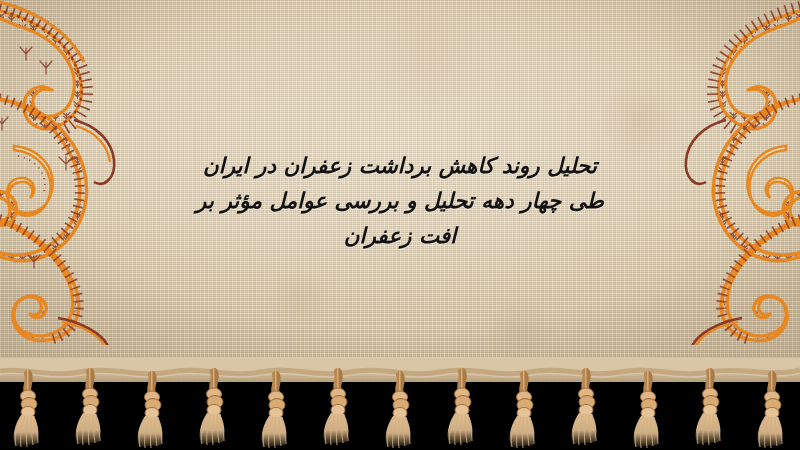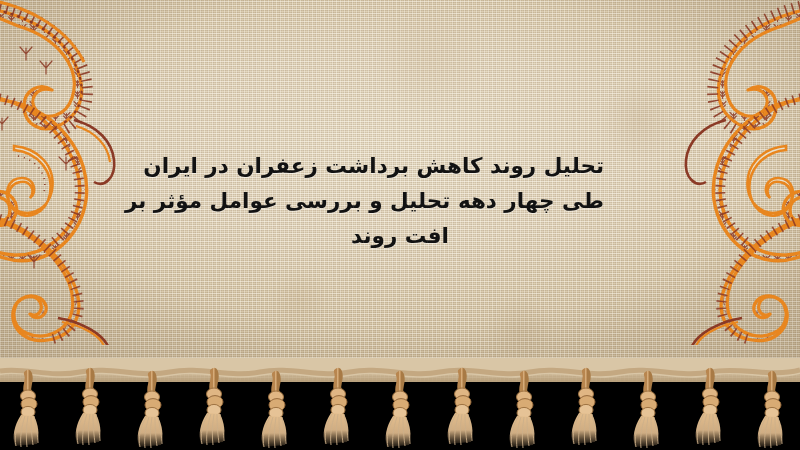--- a/index.html
+++ b/index.html
@@ -54,20 +54,21 @@
   .orn.right{right:-38px;transform:scaleX(-1);}
   .orn svg{display:block;width:100%;height:100%;}
 
   
   .title{
     position:absolute;left:196px;top:148px;width:408px;
     text-align:center;color:#121212;
     font-size:21.5px;font-weight:bold;line-height:35px;
     letter-spacing:0px;
     text-shadow:0 1px 0 rgba(255,255,255,.35);
+    font-style:italic;
   }
   .title .ln{display:block;white-space:nowrap;}
 
   
   .fringe{position:absolute;left:0;top:358px;width:800px;height:92px;}
   .fringe svg{display:block;width:800px;height:92px;}
   .blackfield{position:absolute;left:0;top:374px;width:800px;height:76px;background:#000;}
 </style>
 </head>
 <body>
@@ -199,21 +200,21 @@
         </g>
       </svg>
     </div>
 
     <div class="hem"></div>
   </div>
 
   <div class="title">
     <span class="ln">تحلیل روند کاهش برداشت زعفران در ایران</span>
     <span class="ln">طی چهار دهه تحلیل و بررسی عوامل مؤثر بر</span>
-    <span class="ln">افت روند</span>
+    <span class="ln">افت زعفران</span>
   </div>
 
   <div class="fringe">
     <svg viewBox="0 0 800 92" xmlns="http://www.w3.org/2000/svg">
       <defs>
         <linearGradient id="cord" x1="0" y1="0" x2="1" y2="0">
           <stop offset="0%" stop-color="#b8864f"></stop>
           <stop offset="35%" stop-color="#e8c495"></stop>
           <stop offset="70%" stop-color="#cfa06a"></stop>
           <stop offset="100%" stop-color="#a87a45"></stop>

